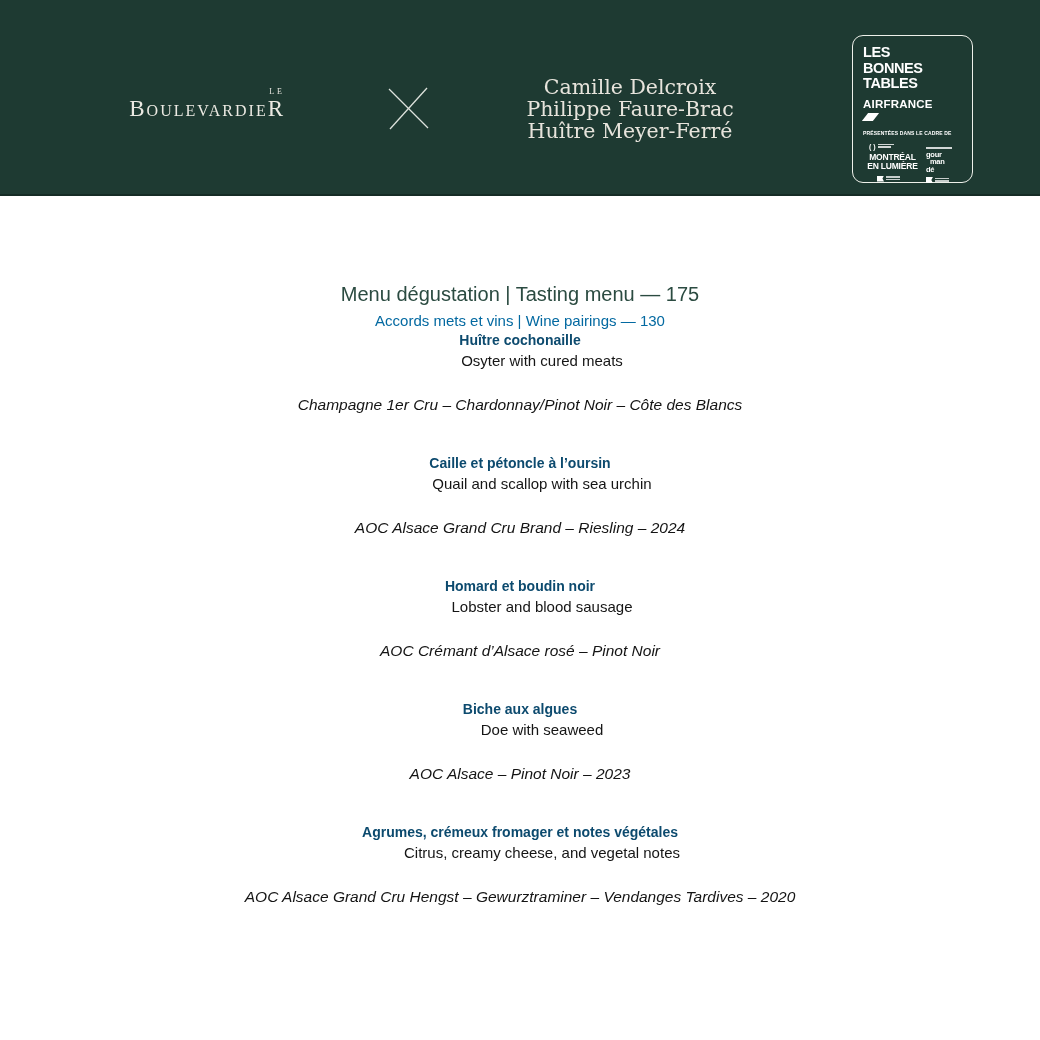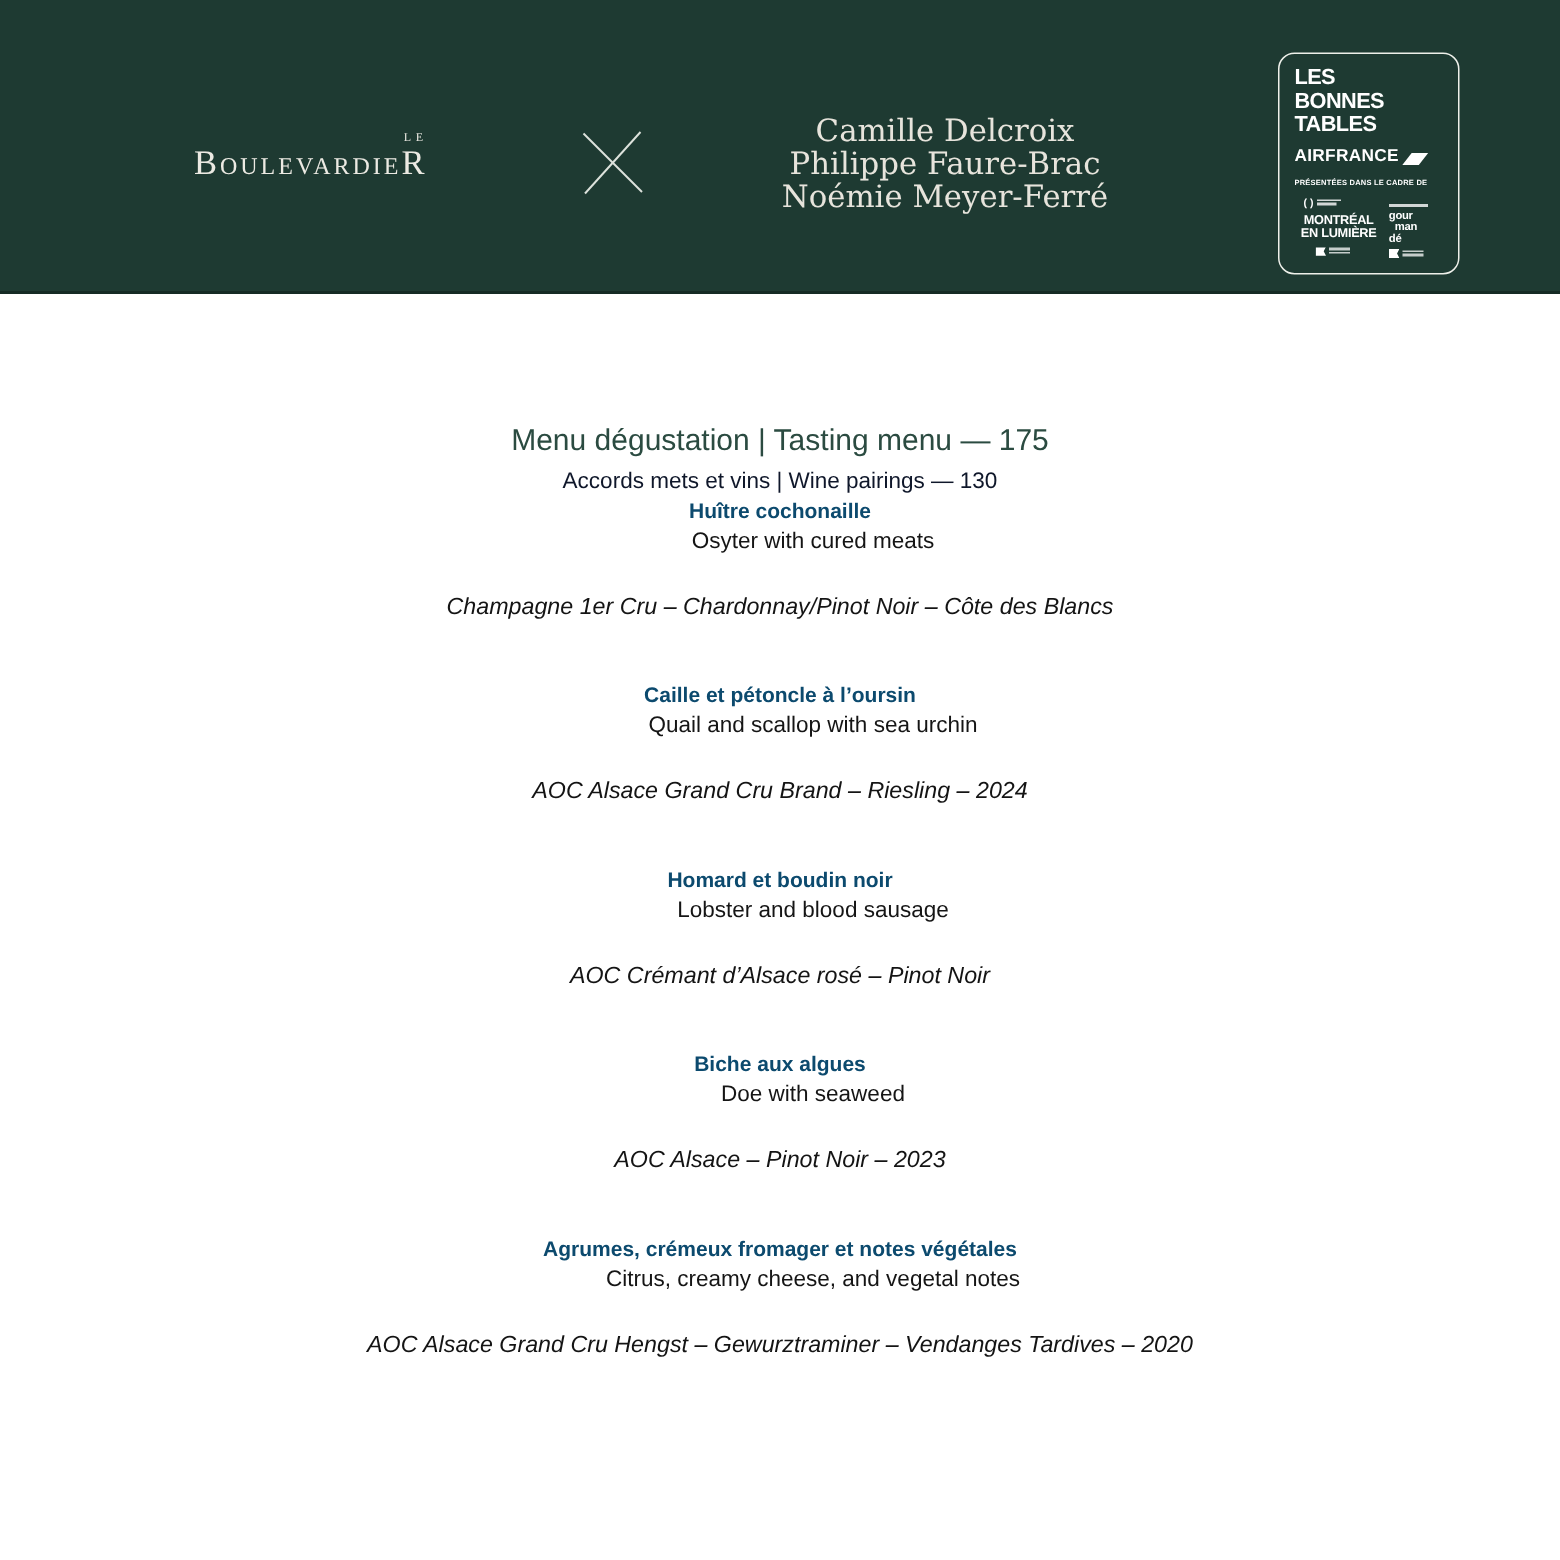--- a/index.html
+++ b/index.html
@@ -72,22 +72,23 @@
   }
   .badge-title div {
     font-weight: bold;
     font-size: 14.5px;
     line-height: 15.5px;
     letter-spacing: -0.4px;
   }
   .badge-airline {
     margin-top: 6px;
     display: flex;
-    align-items: flex-end;
+    align-items: flex-start;
     gap: 3px;
+    flex-direction: column;
   }
   .badge-airline .af-text {
     font-weight: bold;
     font-size: 11.5px;
     letter-spacing: 0.2px;
   }
   .af-swoosh {
     display: inline-block;
     width: 11px;
     height: 8px;
@@ -149,21 +150,21 @@
     margin-top: 86px;
     font-size: 20px;
     line-height: 24px;
     color: #2b4b41;
     font-weight: 400;
   }
   .menu-subtitle {
     margin-top: 5px;
     font-size: 15px;
     line-height: 19px;
-    color: #0f172a;
+    color: #0369a1;
   }
   .course { margin-bottom: 38px; }
   .course:first-of-type { margin-top: 57px; }
   .course-name {
     font-size: 14px;
     line-height: 20px;
     font-weight: bold;
     color: #0c4a6e;
     text-align: center;
   }
@@ -195,21 +196,21 @@
   <span class="collab-x">
     <svg width="45" height="45" viewBox="0 0 45 45">
       <line x1="3" y1="3" x2="42" y2="42" stroke="#dde2dc" stroke-width="1.3"></line>
       <line x1="41" y1="2" x2="4" y2="43" stroke="#dde2dc" stroke-width="1.3"></line>
     </svg>
   </span>
 
   <div class="chefs">
     <div>Camille Delcroix</div>
     <div>Philippe Faure-Brac</div>
-    <div>Noémie Meyer-Ferré</div>
+    <div>Huître Meyer-Ferré</div>
   </div>
 
   <div class="badge">
     <div class="badge-title">
       <div>LES</div>
       <div>BONNES</div>
       <div>TABLES</div>
     </div>
     <div class="badge-airline">
       <span class="af-text">AIRFRANCE</span>

